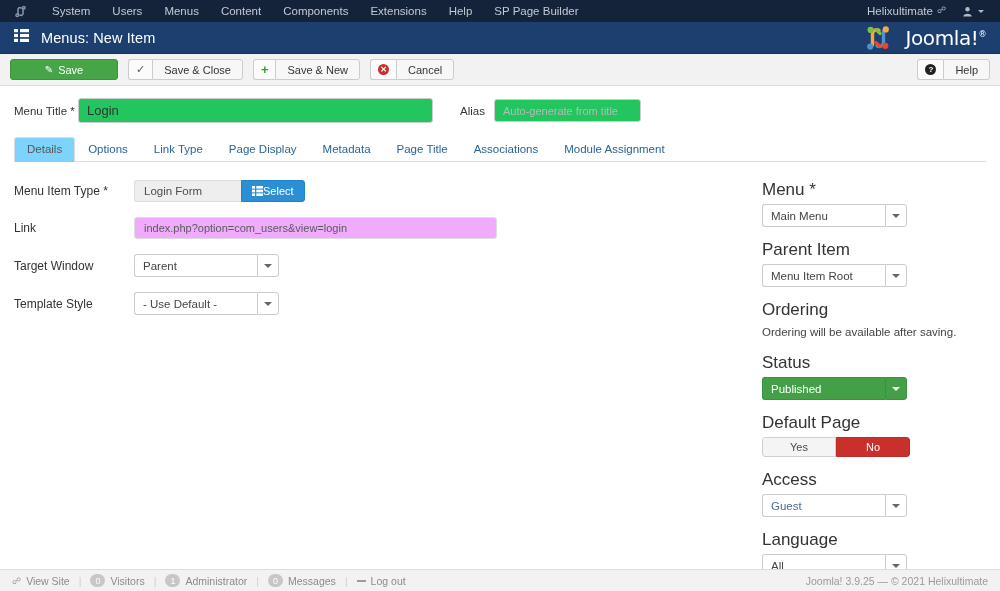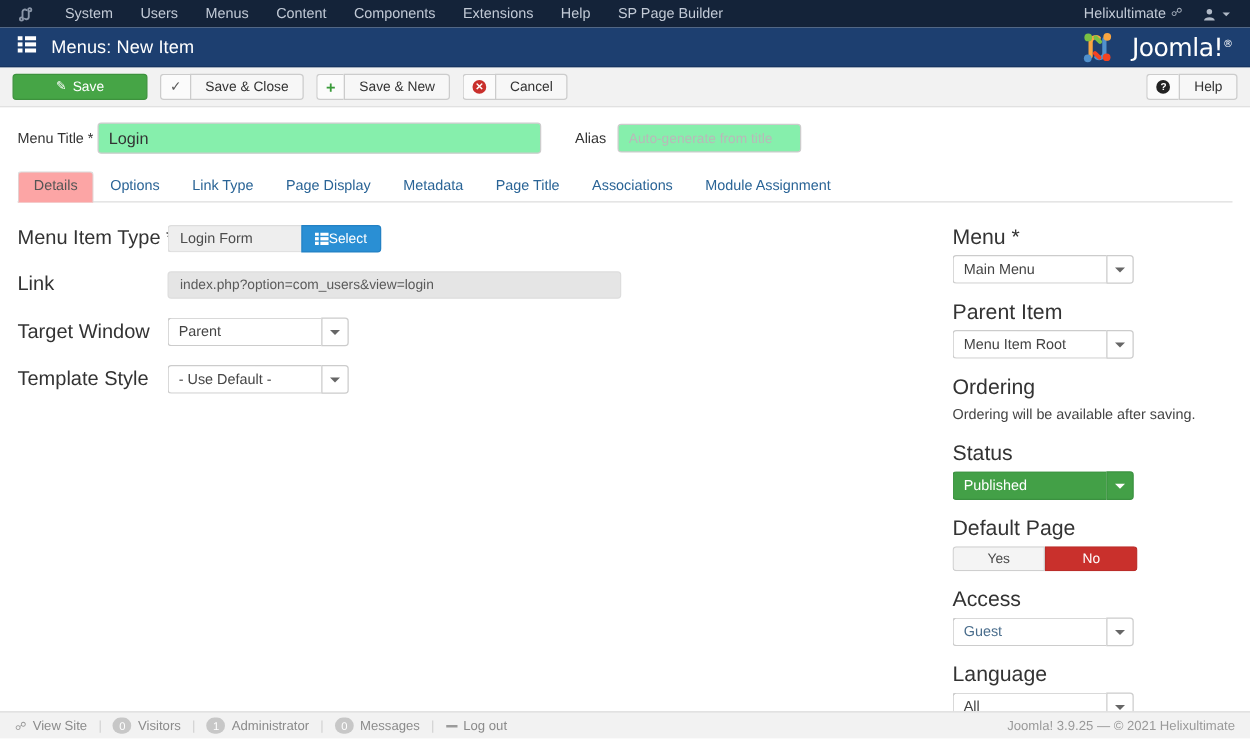--- a/index.html
+++ b/index.html
@@ -101,65 +101,65 @@
 
   .title-row {
     display: flex; align-items: center; padding: 12px 14px 0 14px;
   }
   .lbl {
     font-size: 11.5px; color: #333; white-space: nowrap;
   }
   .lbl.req::after { content: " *"; color: #333; }
   .inp {
     height: 25px; border: 1px solid #cccccc; border-radius: 3px;
-    font-size: 13px; color: #333; padding: 0 8px; background: #86efac;
+    font-size: 13px; color: #333; padding: 0 8px; background: #22c55e;
     font-family: "Liberation Sans", sans-serif; outline: none;
   }
   .inp::placeholder { color: #b9b9b9; font-size: 11px; }
 
   #menu-title-label { width: 58px; }
   #menu-title-input { width: 355px; margin-left: 6px; }
   #alias-label { margin-left: 18px; width: 34px; text-align: right; }
   #alias-input { width: 147px; margin-left: 9px; height: 23px; font-size: 11px; }
 
   
   .tabs {
     margin: 14px 14px 0 14px; border-bottom: 1px solid #dddddd;
     display: flex; align-items: flex-end; height: 25px;
   }
   .tab {
     font-size: 11.5px; color: #2a6496; padding: 5px 12px 6px 12px; cursor: pointer;
     border: 1px solid transparent; border-bottom: none; position: relative; top: 1px;
     line-height: 13px;
   }
   .tab.active {
-    color: #555; background: #fca5a5; border-color: #dddddd;
+    color: #555; background: #7dd3fc; border-color: #dddddd;
     border-radius: 3px 3px 0 0;
   }
 
   
   .form-body { display: flex; padding: 18px 14px 0 14px; }
   .col-main { width: 740px; flex: 0 0 auto; }
   .col-side { width: 218px; flex: 0 0 auto; margin-left: 8px; }
 
   .fieldrow { display: flex; align-items: center; margin-bottom: 15px; }
-  .fieldrow .flabel { width: 120px; font-size: 16px; color: #333; flex: 0 0 auto; }
+  .fieldrow .flabel { width: 120px; font-size: 12px; color: #333; flex: 0 0 auto; }
 
   .type-box {
     height: 22px; background: #eeeeee; border: 1px solid #dddddd; border-right: none;
     border-radius: 3px 0 0 3px; font-size: 11.5px; color: #4d4d4d;
     display: flex; align-items: center; padding: 0 9px; width: 107px;
   }
   .btn-select {
     height: 22px; background: #2a8fd4; border: 1px solid #2381c4;
     border-radius: 0 3px 3px 0; color: #fff; font-size: 11px;
     display: flex; align-items: center; gap: 0; padding: 0 10px; cursor: pointer;
   }
   .link-inp {
-    width: 363px; height: 22px; background: #e5e5e5; border: 1px solid #dddddd;
+    width: 363px; height: 22px; background: #f0abfc; border: 1px solid #dddddd;
     border-radius: 3px; font-size: 11px; color: #5a5a5a;
     display: flex; align-items: center; padding: 0 9px;
   }
 
   
   .sel {
     display: flex; align-items: stretch; height: 23px; cursor: pointer;
   }
   .sel .sel-val {
     flex: 1 1 auto; border: 1px solid #cccccc; border-right: none;

